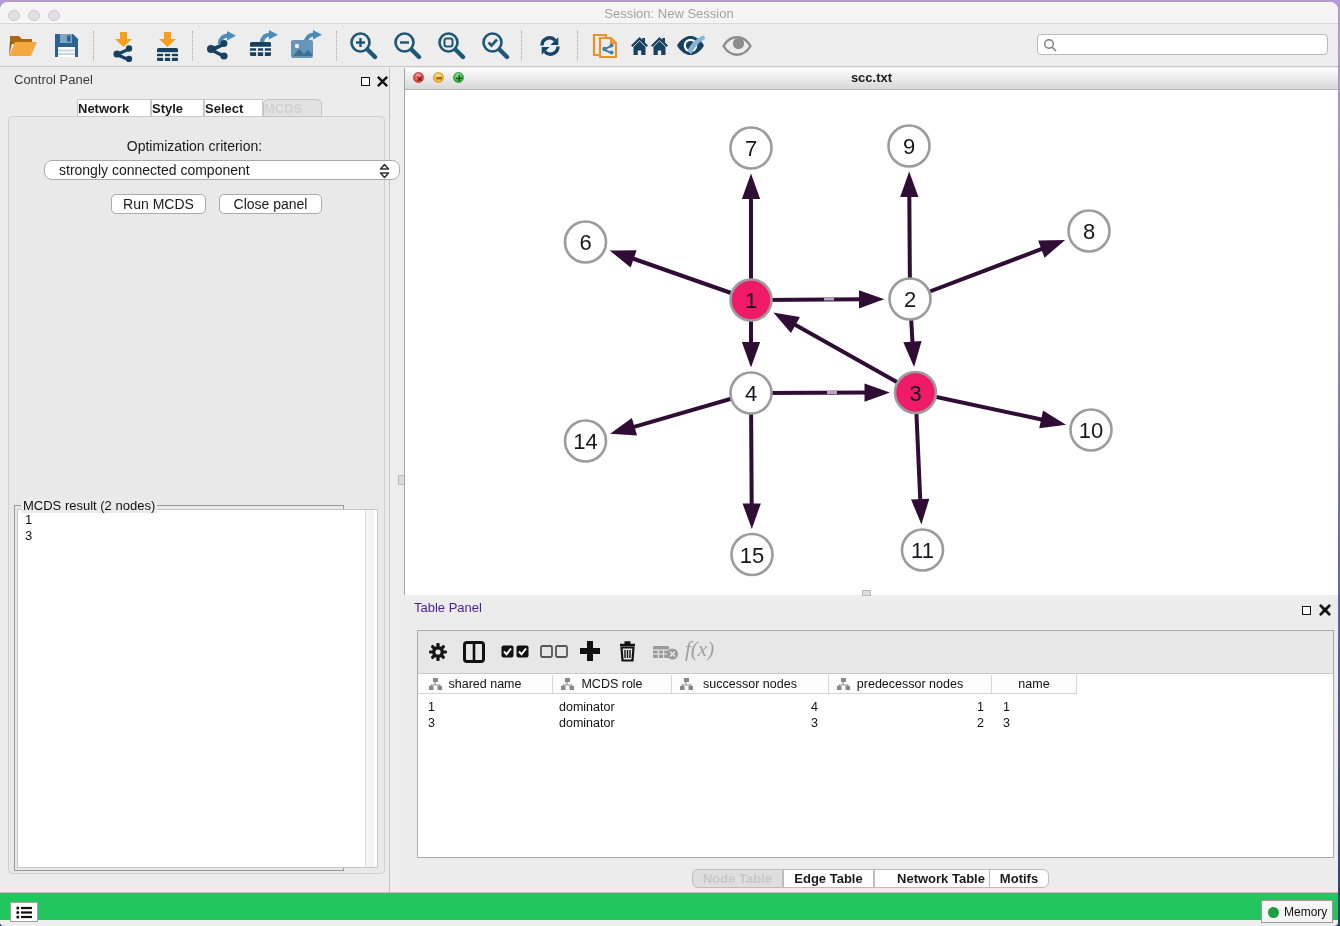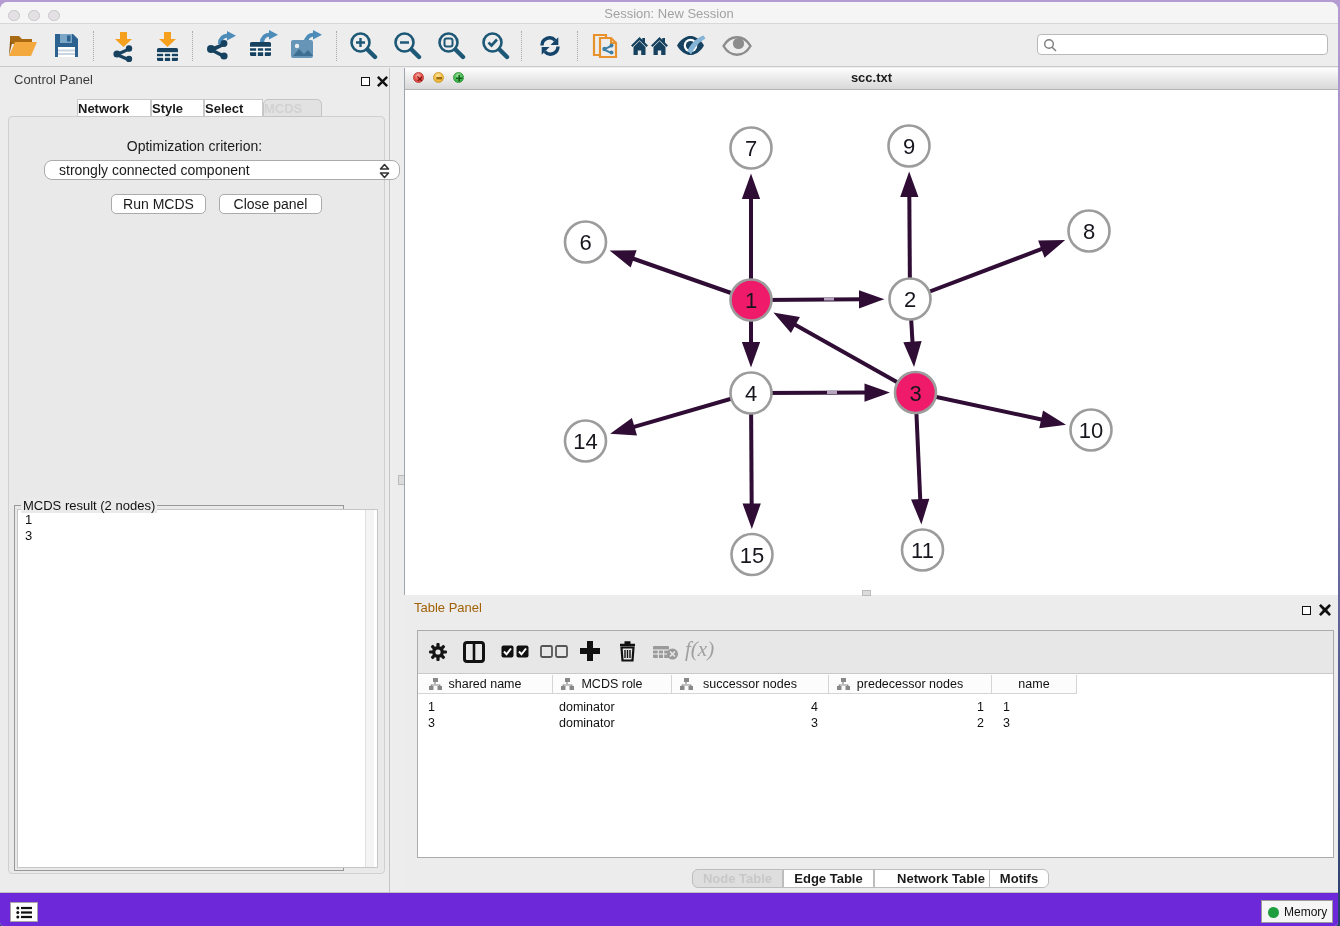--- a/index.html
+++ b/index.html
@@ -23,27 +23,27 @@
 .btn { position:absolute; top:126px; height:20px; background:#fff; border:1px solid #ababab; border-radius:5px; font-size:14px; color:#1a1a1a; text-align:center; line-height:18px;margin-left:16px; }
 .mcdsbox { position:absolute; left:14px; top:437px; width:330px; height:366px; border:1px solid #989898; }
 .mcdslabel { position:absolute; left:6px; top:-8px; z-index:2; background:#eaeaea; font-size:13px; color:#111; padding:0 2px; }
 .mcdsinner { position:absolute; left:2px; top:3px; width:361px; height:359px; background:#fff; border:1px solid #c6c6c6; font-size:13px; color:#111; padding:2px 0 0 7px; line-height:16px; }
 .mcdsscroll { position:absolute; left:347px; top:0px; width:9px; height:357px; background:#f4f4f4; border-left:1px solid #e0e0e0; }
 .netwin { position:absolute; left:404px; top:66px; width:934px; height:527px; background:#fff; border-left:1px solid #9fa4b1; }
 .nettitle { position:absolute; left:0; top:0; width:100%; height:22px; background:linear-gradient(180deg,#fdfdfd 0%,#ececec 45%,#d8d8d8 100%); border-bottom:1px solid #b4b4b4; }
 .nt-text { position:absolute; top:2px; width:100%; text-align:center; font-size:13px; font-weight:700; color:#1c1c1c; }
 .tlb { position:absolute; top:4px; width:11px; height:11px; border-radius:50%; }
 .tpanel { position:absolute; left:404px; top:597px; width:934px; height:293px; background:#ececec; }
-.tphead { position:absolute; left:10px; top:1px; font-size:13px; color:#a16207; }
+.tphead { position:absolute; left:10px; top:1px; font-size:13px; color:#4c1d95; }
 .tpbox { position:absolute; left:13px; top:31px; width:917px; height:228px; border:1px solid #ababab; background:#fff; }
 .tptoolbar { position:absolute; left:0; top:0; width:100%; height:43px; background:#e7e7e7; border-bottom:1px solid #c9c9c9; }
 .thead { position:absolute; left:0; top:44px; height:19px; background:#fcfcfc; border-bottom:1px solid #d5d5d5; border-right:1px solid #d5d5d5; font-size:12.5px; color:#111; text-align:center; line-height:18px; }
 .trow { position:absolute; font-size:12.5px; color:#111; }
 .btab { position:absolute; top:0; height:19px; background:#fff; border:1px solid #bdbdbd; font-size:13px; font-weight:700; color:#1a1a1a; text-align:center; line-height:18px; }
-.statusbar { position:absolute; left:0; top:890px; width:1338px; height:34px; background:#6d28d9; border-top:1px solid #c0c0c0; }
+.statusbar { position:absolute; left:0; top:890px; width:1338px; height:28px; background:#22c55e; border-top:1px solid #c0c0c0; }
 .listbtn { position:absolute; left:10px; top:9px; width:28px; height:20px; background:#fdfdfd; border:1px solid #a5a5a5; }
 .membtn { position:absolute; left:1261px; top:7px; width:72px; height:23px; background:#f6f6f6; border:1px solid #9a9a9a; font-size:12px; color:#111; }
 </style>
 </head>
 <body>
 <div class="app">
 <div class="titlebar">
   <span class="tl-dot" style="left:8px"></span>
   <span class="tl-dot" style="left:28px"></span>
   <span class="tl-dot" style="left:48px"></span>

